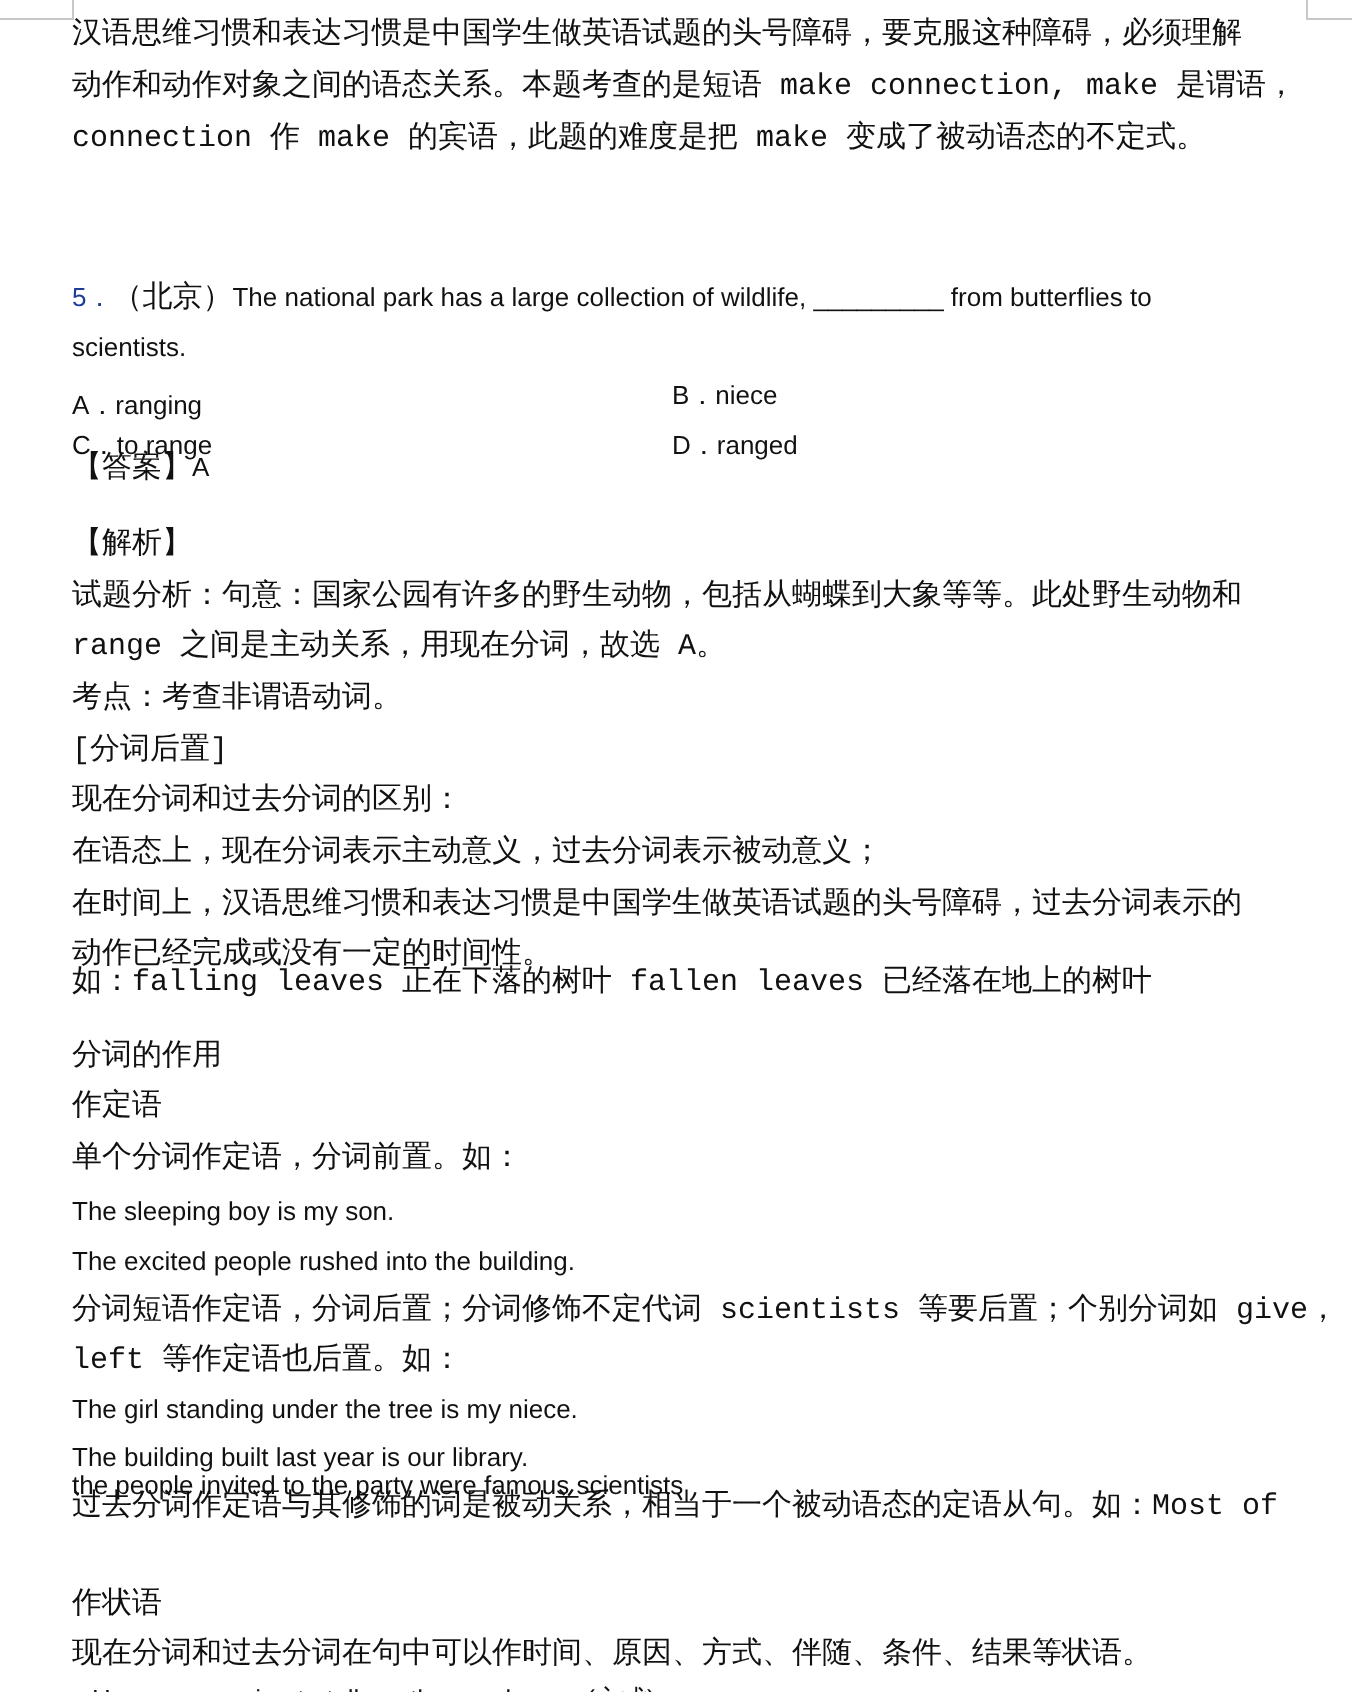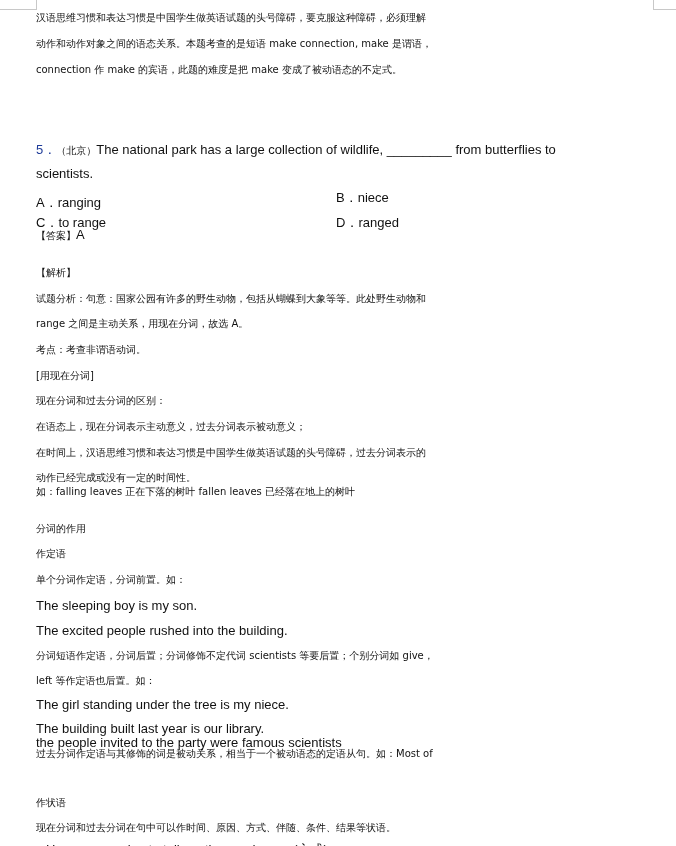--- a/index.html
+++ b/index.html
@@ -44,21 +44,21 @@
     left: 0;
     white-space: nowrap;
     font-size: 14px;
     line-height: 20px;
     height: 20px;
   }
   .en {
     font-family: "Liberation Sans", sans-serif;
     font-size: 13px;
   }
-  .cn { font-size: 10px; }
+  .cn { font-size: 15px; font-family: Liberation Mono, monospace; }
   .qnum { color: #1f3c99; }
   .opt-right { left: 300px; }
   .cut {
     clip-path: inset(0 0 60% 0);
   }
 </style>
 </head>
 <body>
 
 <div class="corner-mark corner-tl"></div>
@@ -90,21 +90,21 @@
 
   <div class="line" style="top:224px">
     <span class="cn">【答案】</span><span class="en">A</span>
   </div>
   <div class="line cn" style="top:263px">【解析】</div>
 
   <div class="line cn" style="top:289px">试题分析：句意：国家公园有许多的野生动物，包括从蝴蝶到大象等等。此处野生动物和</div>
   <div class="line cn" style="top:314px">range 之间是主动关系，用现在分词，故选 A。</div>
   <div class="line cn" style="top:340px">考点：考查非谓语动词。</div>
 
-  <div class="line cn" style="top:366px">[用现在分词]</div>
+  <div class="line cn" style="top:366px">[分词后置]</div>
   <div class="line cn" style="top:391px">现在分词和过去分词的区别：</div>
   <div class="line cn" style="top:417px">在语态上，现在分词表示主动意义，过去分词表示被动意义；</div>
   <div class="line cn" style="top:443px">在时间上，汉语思维习惯和表达习惯是中国学生做英语试题的头号障碍，过去分词表示的</div>
   <div class="line cn" style="top:468px">动作已经完成或没有一定的时间性。</div>
   <div class="line cn" style="top:482px">如：falling leaves 正在下落的树叶  fallen leaves 已经落在地上的树叶</div>
   <div class="line cn" style="top:519px">分词的作用</div>
   <div class="line cn" style="top:544px">作定语</div>
   <div class="line cn" style="top:570px">单个分词作定语，分词前置。如：</div>
   <div class="line en" style="top:596px">The sleeping boy is my son.</div>
   <div class="line en" style="top:621px">The excited people rushed into the building.</div>

